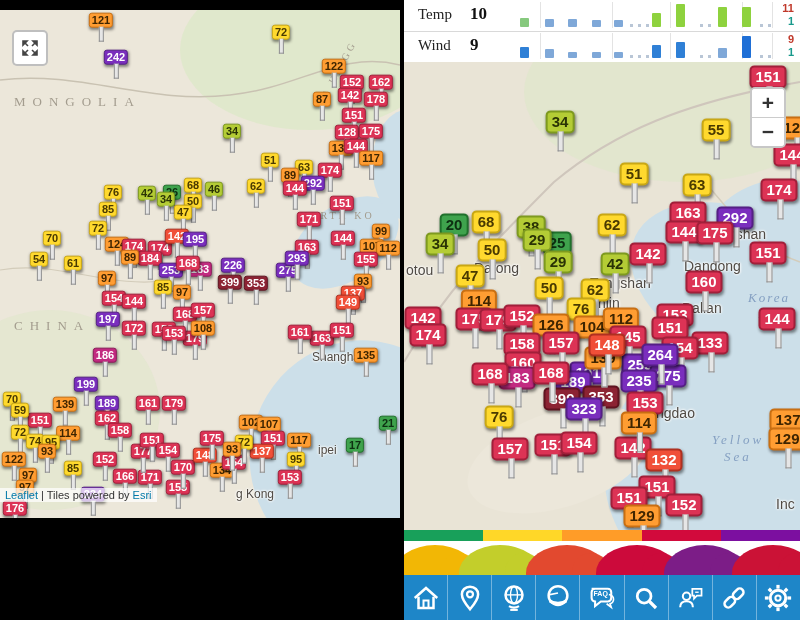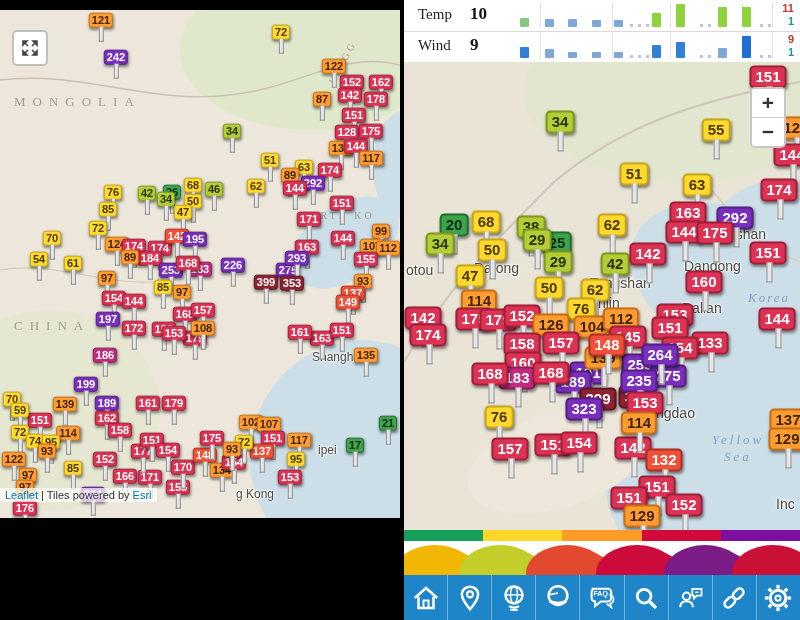--- a/index.html
+++ b/index.html
@@ -26,21 +26,21 @@
   #right-map .marker{font-size:15px;padding:1px 4px;border-width:2px;border-radius:5px;}
   #right-map .marker::before{height:19px;width:4px;}
   .g {background:#3fa34d;border-color:#20712c;color:#0d2f11;}
   .yg{background:#b4cc35;border-color:#7e9a1f;color:#2a3305;}
   .y {background:#ffd92e;border-color:#c9a714;color:#4a3a00;}
   .o {background:#ff9d32;border-color:#c96f12;color:#3f2500;}
   .or{background:#f04f38;border-color:#b03020;color:#fff;}
   .c {background:#dc3355;border-color:#a21f3a;color:#fff;}
   .m {background:#c22a80;border-color:#8c1a5a;color:#fff;}
   .p {background:#7a2ebd;border-color:#551f86;color:#fff;}
-  .d {background:#8c2333;border-color:#5f1420;color:#fff;margin-left:36px;}
+  .d {background:#8c2333;border-color:#5f1420;color:#fff;}
   
   .map-label{position:absolute;pointer-events:none;white-space:nowrap;}
   .lbl-region{font-family:"Liberation Serif",serif;color:#a39c8e;}
   .lbl-city{color:#4f4a44;text-shadow:0 0 3px #fff,0 0 3px #fff,0 0 2px #fff;}
   .lbl-sea{font-family:"Liberation Serif",serif;font-style:italic;color:#85a0c2;}
   
   .attribution{position:absolute;bottom:16px;background:rgba(255,255,255,.72);color:#333;
       font-size:11px;padding:1px 5px;z-index:400;}
   .attribution a{color:#0078a8;text-decoration:none;cursor:pointer;}
   #left-map .attribution{left:0;}
@@ -214,21 +214,21 @@
       <div class="marker c" style="left: 183px; top: 457px; z-index: 103;">170</div>
       <div class="marker y" style="left: 12px; top: 389px; z-index: 104;">70</div>
       <div class="marker y" style="left: 20px; top: 400px; z-index: 105;">59</div>
       <div class="marker y" style="left: 20px; top: 422px; z-index: 106;">72</div>
       <div class="marker y" style="left: 35px; top: 431px; z-index: 107;">74</div>
       <div class="marker y" style="left: 51px; top: 432px; z-index: 108;">95</div>
       <div class="marker o" style="left: 47px; top: 441px; z-index: 109;">93</div>
       <div class="marker o" style="left: 14px; top: 449px; z-index: 110;">122</div>
       <div class="marker o" style="left: 28px; top: 465px; z-index: 111;">97</div>
       <div class="marker o" style="left: 25px; top: 477px; z-index: 112;">97</div>
-      <div class="marker c" style="left: 25px; top: 498px; z-index: 113;">176</div>
+      <div class="marker c" style="left: 15px; top: 498px; z-index: 113;">176</div>
       <div class="marker or" style="left: 205px; top: 445px; z-index: 114;">148</div>
       <div class="marker c" style="left: 212px; top: 428px; z-index: 115;">175</div>
       <div class="marker o" style="left: 222px; top: 460px; z-index: 116;">134</div>
       <div class="marker c" style="left: 120px; top: 420px; z-index: 117;">158</div>
       <div class="marker o" style="left: 251px; top: 412px; z-index: 118;">102</div>
       <div class="marker o" style="left: 269px; top: 414px; z-index: 119;">107</div>
       <div class="marker c" style="left: 273px; top: 428px; z-index: 120;">151</div>
       <div class="marker or" style="left: 262px; top: 441px; z-index: 121;">137</div>
       <div class="marker o" style="left: 299px; top: 430px; z-index: 122;">117</div>
       <div class="marker y" style="left: 296px; top: 449px; z-index: 123;">95</div>

